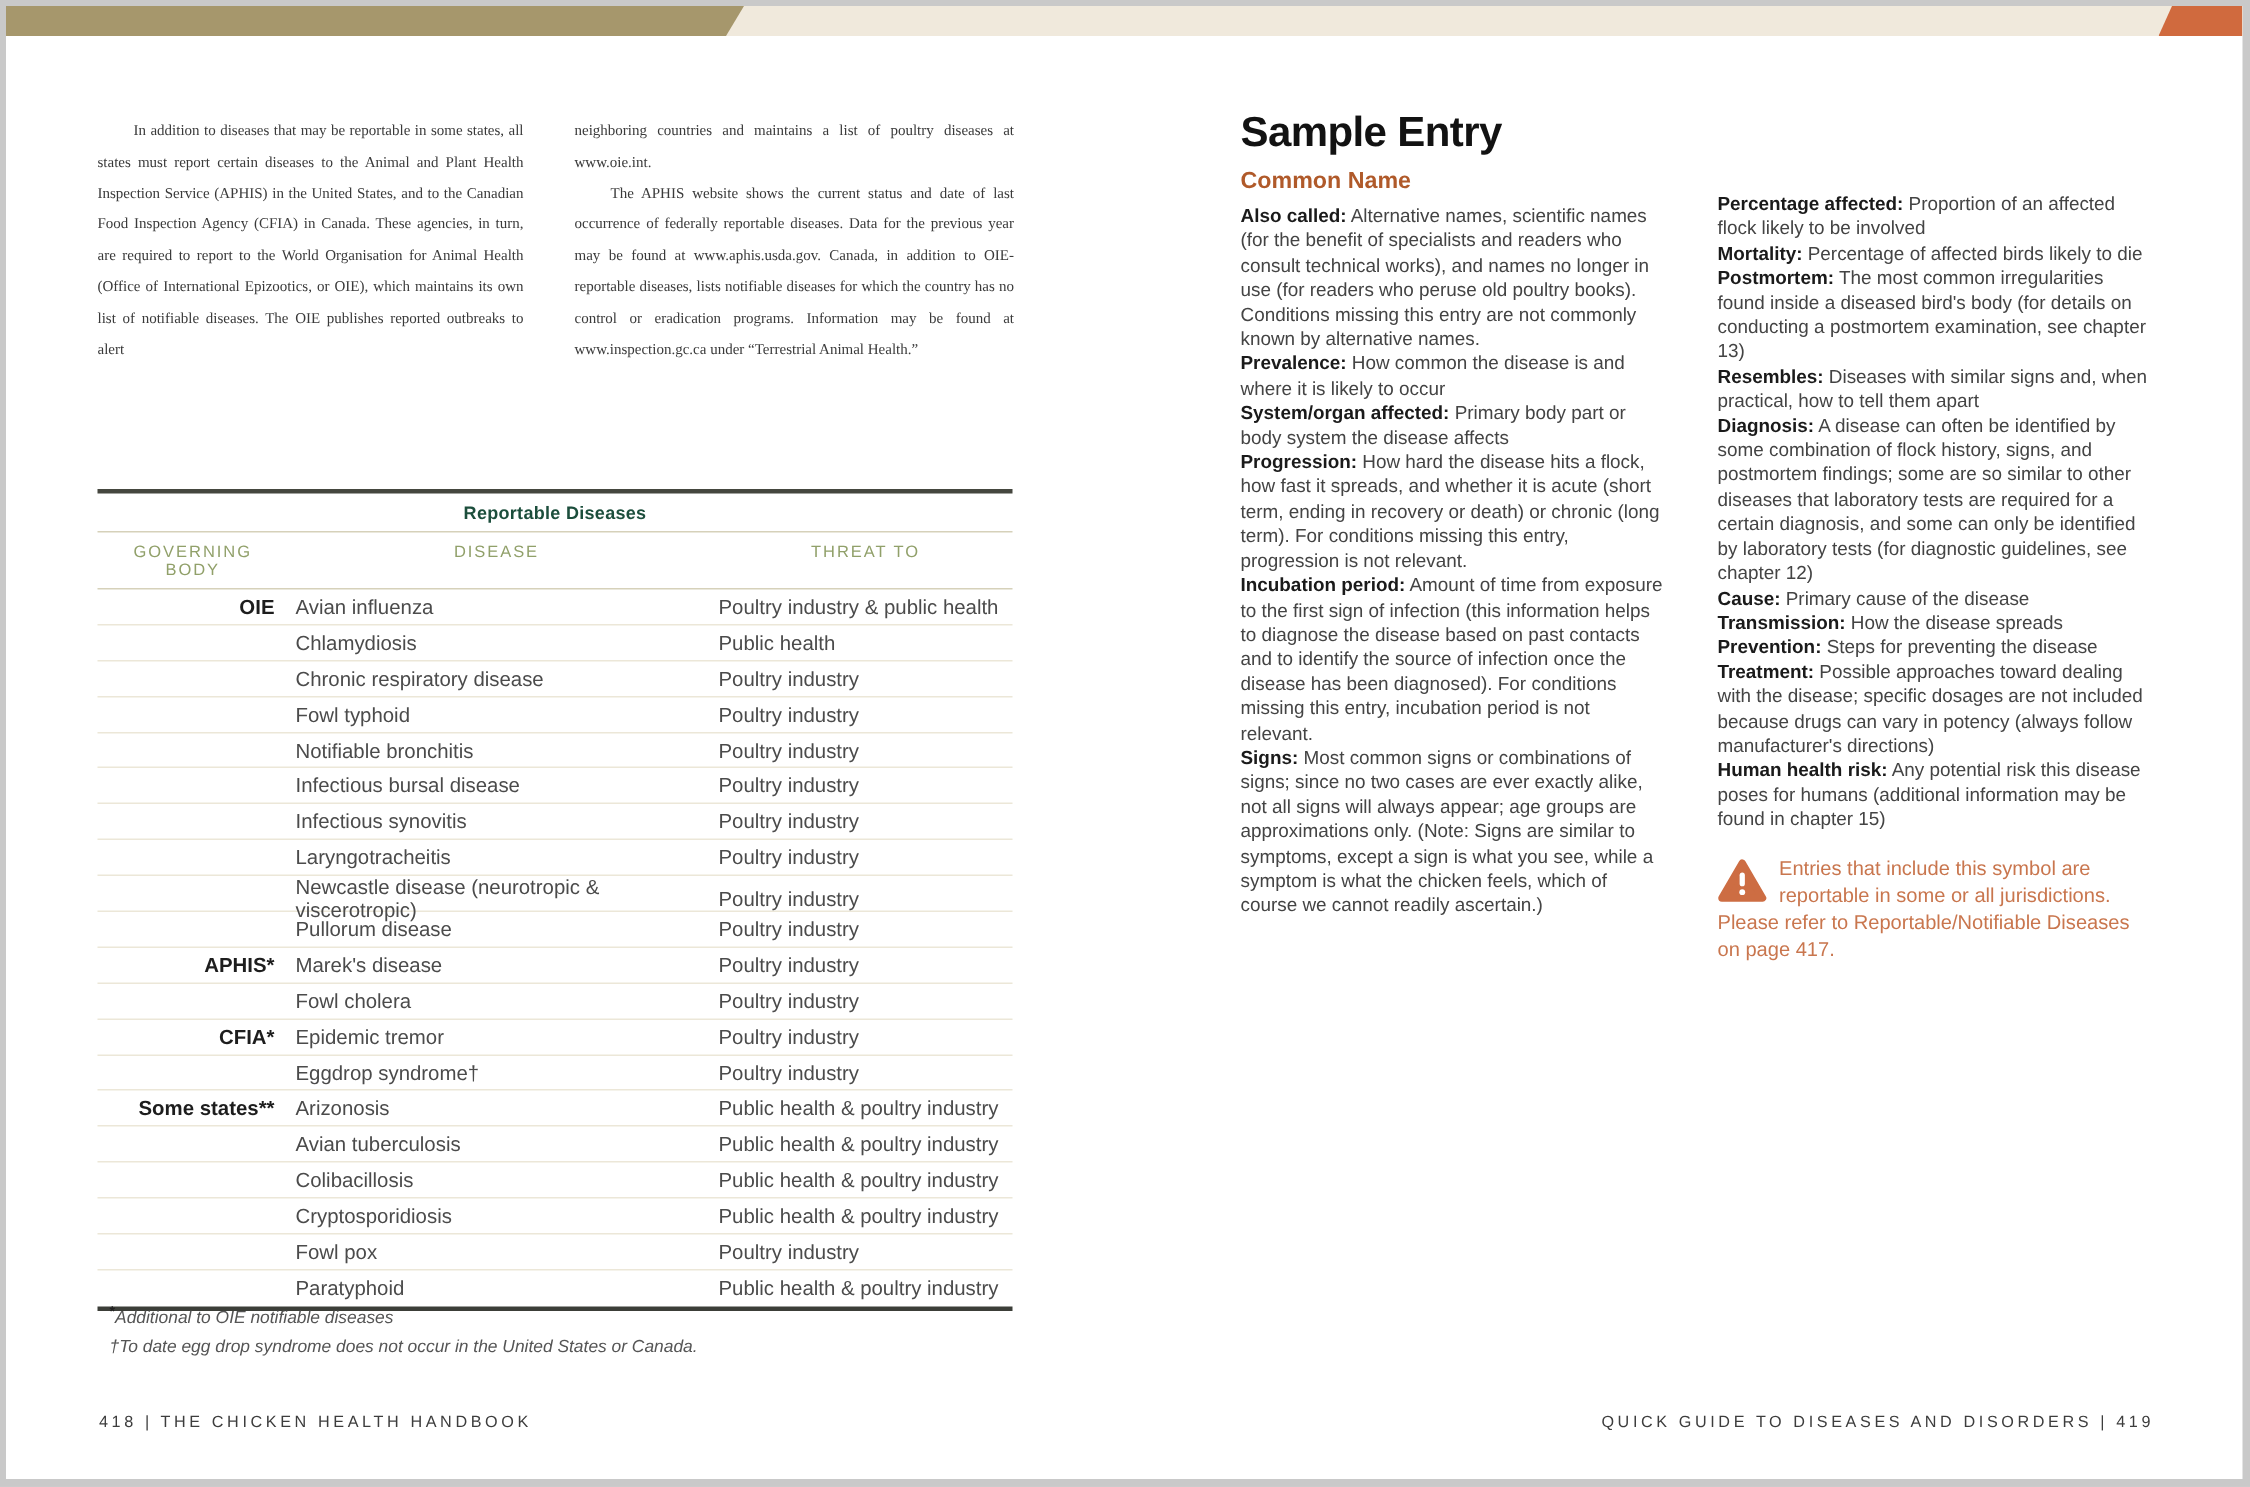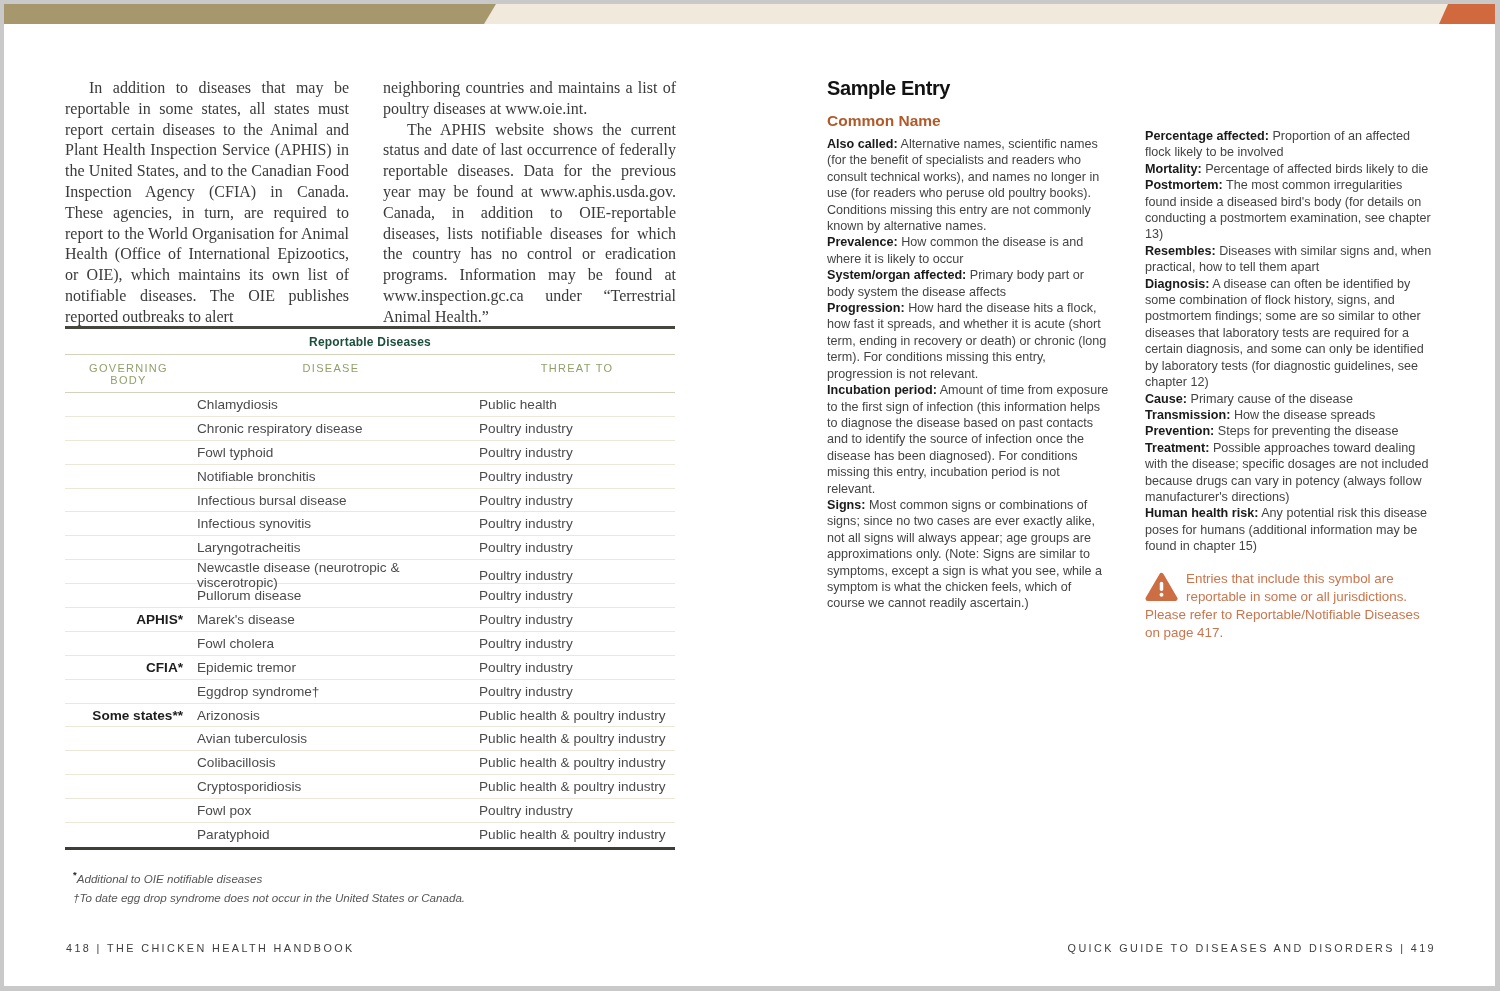--- a/index.html
+++ b/index.html
@@ -13,21 +13,21 @@
     position:absolute; left:4px; top:4px; width:1491px; height:982px;
     background:#ffffff;
   }
   
   .top-strip { position:absolute; left:0; top:0; width:100%; height:20px; background:#f0e9dc; }
   .tan-bar  { position:absolute; left:0; top:0; width:492px; height:100%; background:#a6976c;
               clip-path:polygon(0 0,100% 0,calc(100% - 12px) 100%,0 100%); }
   .red-bar  { position:absolute; right:0; top:0; width:56px; height:100%; background:#d06a3e;
               clip-path:polygon(9px 0,100% 0,100% 100%,0 100%); }
   
-  .serif { font-family:"Liberation Serif", serif; font-size:16px; line-height:20.8px;
+  .serif { font-family:"Liberation Serif", serif; font-size:10px; line-height:20.8px;
            color:#3a3a3a; text-align:justify; }
   .intro-col1 { position:absolute; left:61px; top:74px; width:284px; }
   .intro-col2 { position:absolute; left:379px; top:74px; width:293px; }
   .intro-col1 p, .intro-col2 p { margin:0; }
   p.indent { text-indent:24px; }
 
   .disease-table { position:absolute; left:61px; top:322px; width:610px; }
   .t-rule-thick { border-top:3px solid #45473f; }
   .t-title { font-size:12px; font-weight:bold; color:#1c4e3c; text-align:center;
              padding:6px 0 5px; letter-spacing:0.2px; }
@@ -47,21 +47,21 @@
   .fn-marker { font-style:normal; }
   .fn-marker.sup { font-weight:bold; vertical-align:super; font-size:9.5px; color:#222; }
   .fn-marker.inline { font-style:italic; }
 
   .footer { position:absolute; top:938px; font-size:10.8px; letter-spacing:2.4px; color:#3d3d3d; }
   .footer-left { left:62px; }
   .footer-right { right:59px; text-align:right; }
 
   
   .sample-col1 { position:absolute; left:823px; top:69px; width:283px; }
-  .sample-title { margin:0; font-size:20px; font-weight:bold; color:#121212; letter-spacing:-0.4px; line-height:30px; }
+  .sample-title { margin:0; font-size:28px; font-weight:bold; color:#121212; letter-spacing:-0.4px; line-height:30px; }
   .common-name { margin:9px 0 6px; font-size:15.5px; font-weight:bold; color:#b05a2a; }
   .entries .entry { margin:0; font-size:12.6px; line-height:16.4px; color:#444; text-align:left; }
   .entries .entry b { color:#1a1a1a; }
   .sample-col2 { position:absolute; left:1141px; top:124px; width:287px; }
 
   .warning { margin-top:15px; font-size:13.4px; line-height:18px; color:#c9764e; }
   .warning .w-icon { float:left; width:33px; height:31px; margin:2px 8px 2px 0; }
   
   .nosel { user-select:none; }
 </style>
@@ -87,20 +87,25 @@
     <div class="disease-table">
       <div class="t-rule-thick"></div>
       <div class="t-title">Reportable Diseases</div>
       <div class="t-rule-thin"></div>
       <div class="t-head">
         <div class="h-gov">GOVERNING BODY</div>
         <div>DISEASE</div>
         <div>THREAT TO</div>
       </div>
       <div>
+          <div class="t-row">
+            <div class="t-gov">OIE</div>
+            <div class="t-dis">Avian influenza</div>
+            <div class="t-thr">Poultry industry &amp; public health</div>
+          </div>
           <div class="t-row">
             <div class="t-gov"></div>
             <div class="t-dis">Chlamydiosis</div>
             <div class="t-thr">Public health</div>
           </div>
           <div class="t-row">
             <div class="t-gov"></div>
             <div class="t-dis">Chronic respiratory disease</div>
             <div class="t-thr">Poultry industry</div>
           </div>

